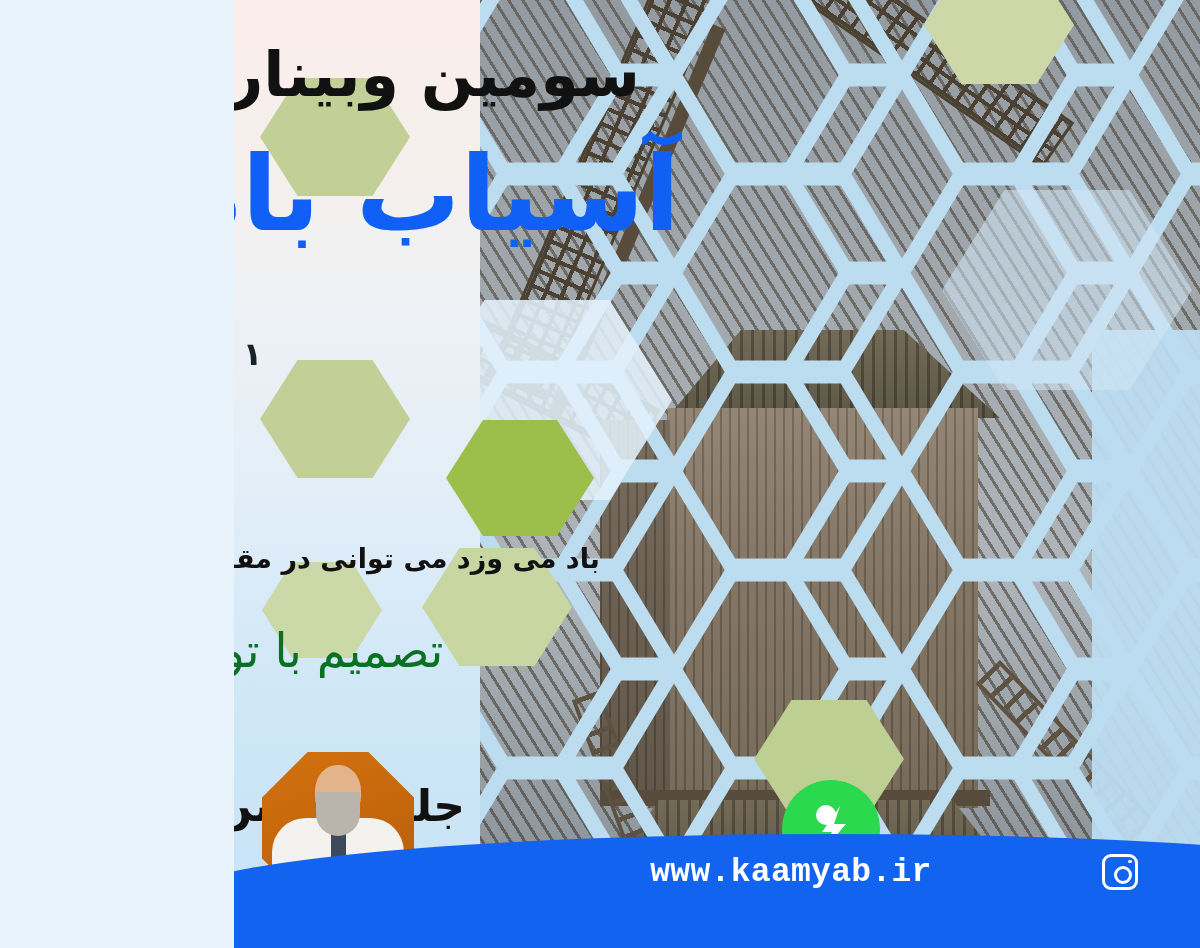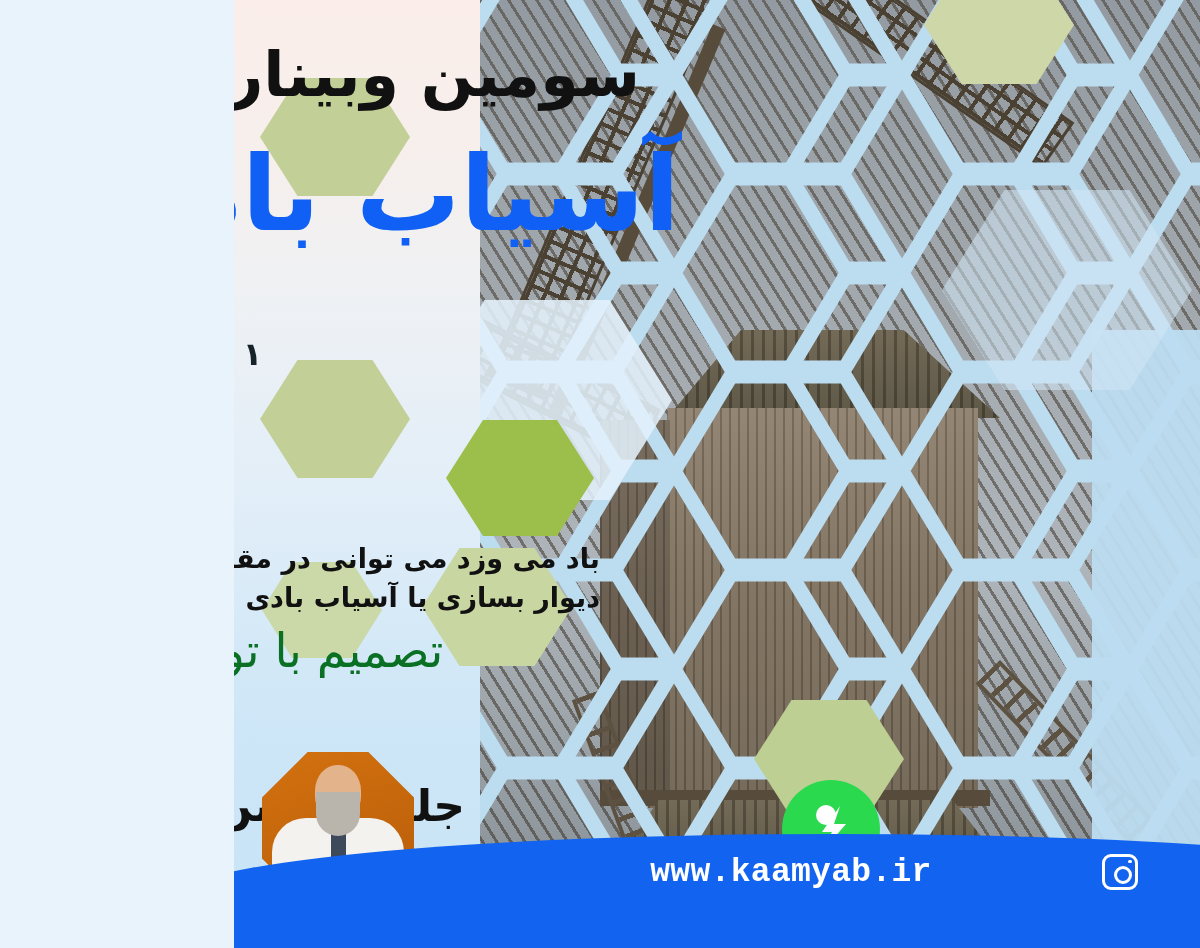--- a/index.html
+++ b/index.html
@@ -197,21 +197,20 @@
 
   <div class="kicker">سومین وبینار</div>
   <div class="title">آسیاب بادی</div>
 
   <div class="date">
     <div>۱ آبان  ۱۴۰۰</div>
   </div>
 
   <div class="quote">
     <div>باد می وزد می توانی در مقابلش</div>
-    <div>دیوار بسازی یا آسیاب بادی</div>
   </div>
 
   <div class="slogan">تصمیم با توست</div>
   <div class="speaker">جلیل گَلشن</div>
 
   <div class="avatar">
     <div class="av-body"></div>
     <div class="av-tie"></div>
     <div class="av-arms"></div>
     <div class="av-head"></div>

